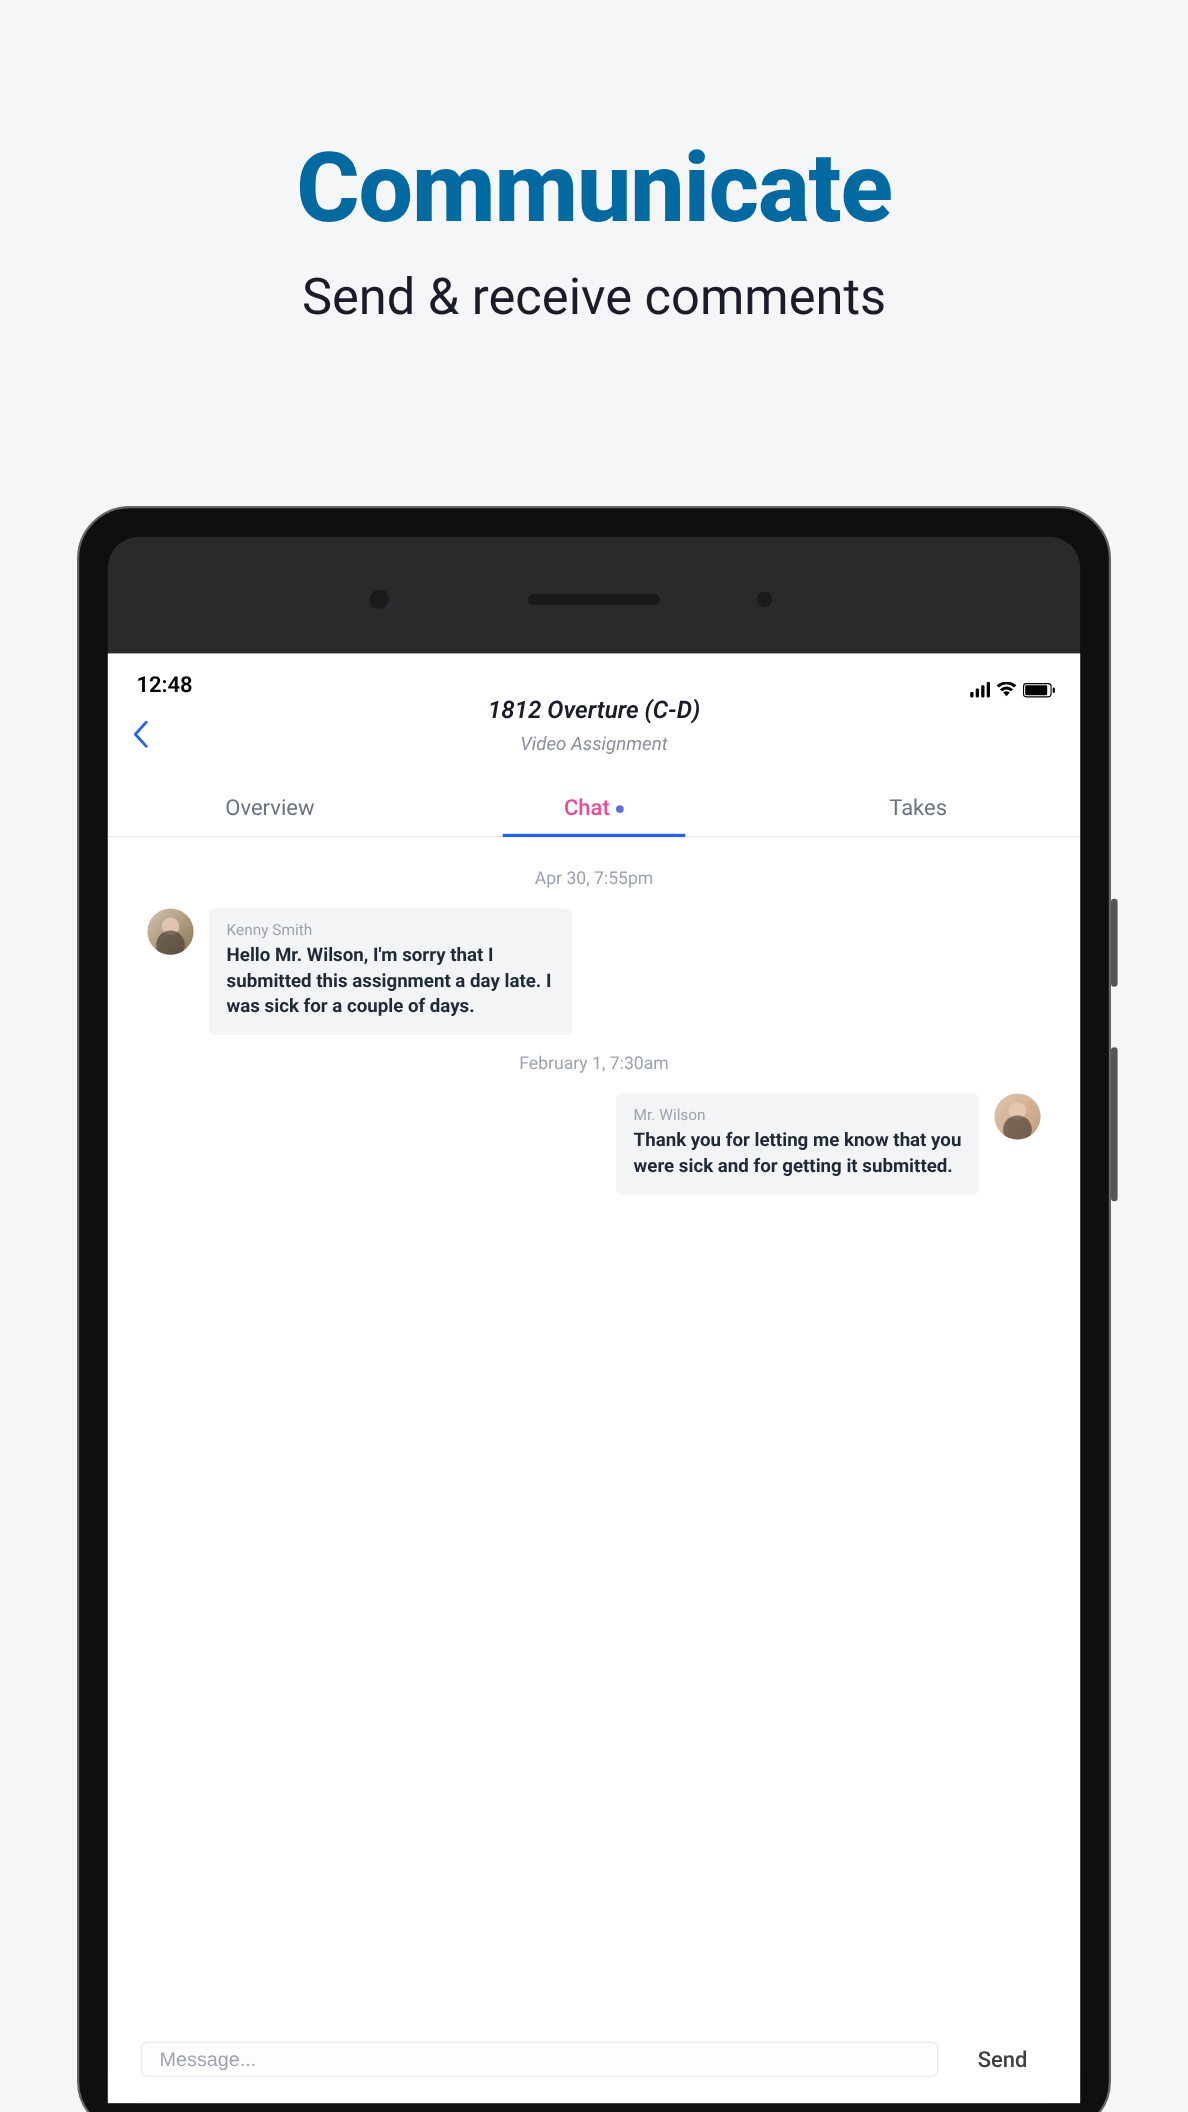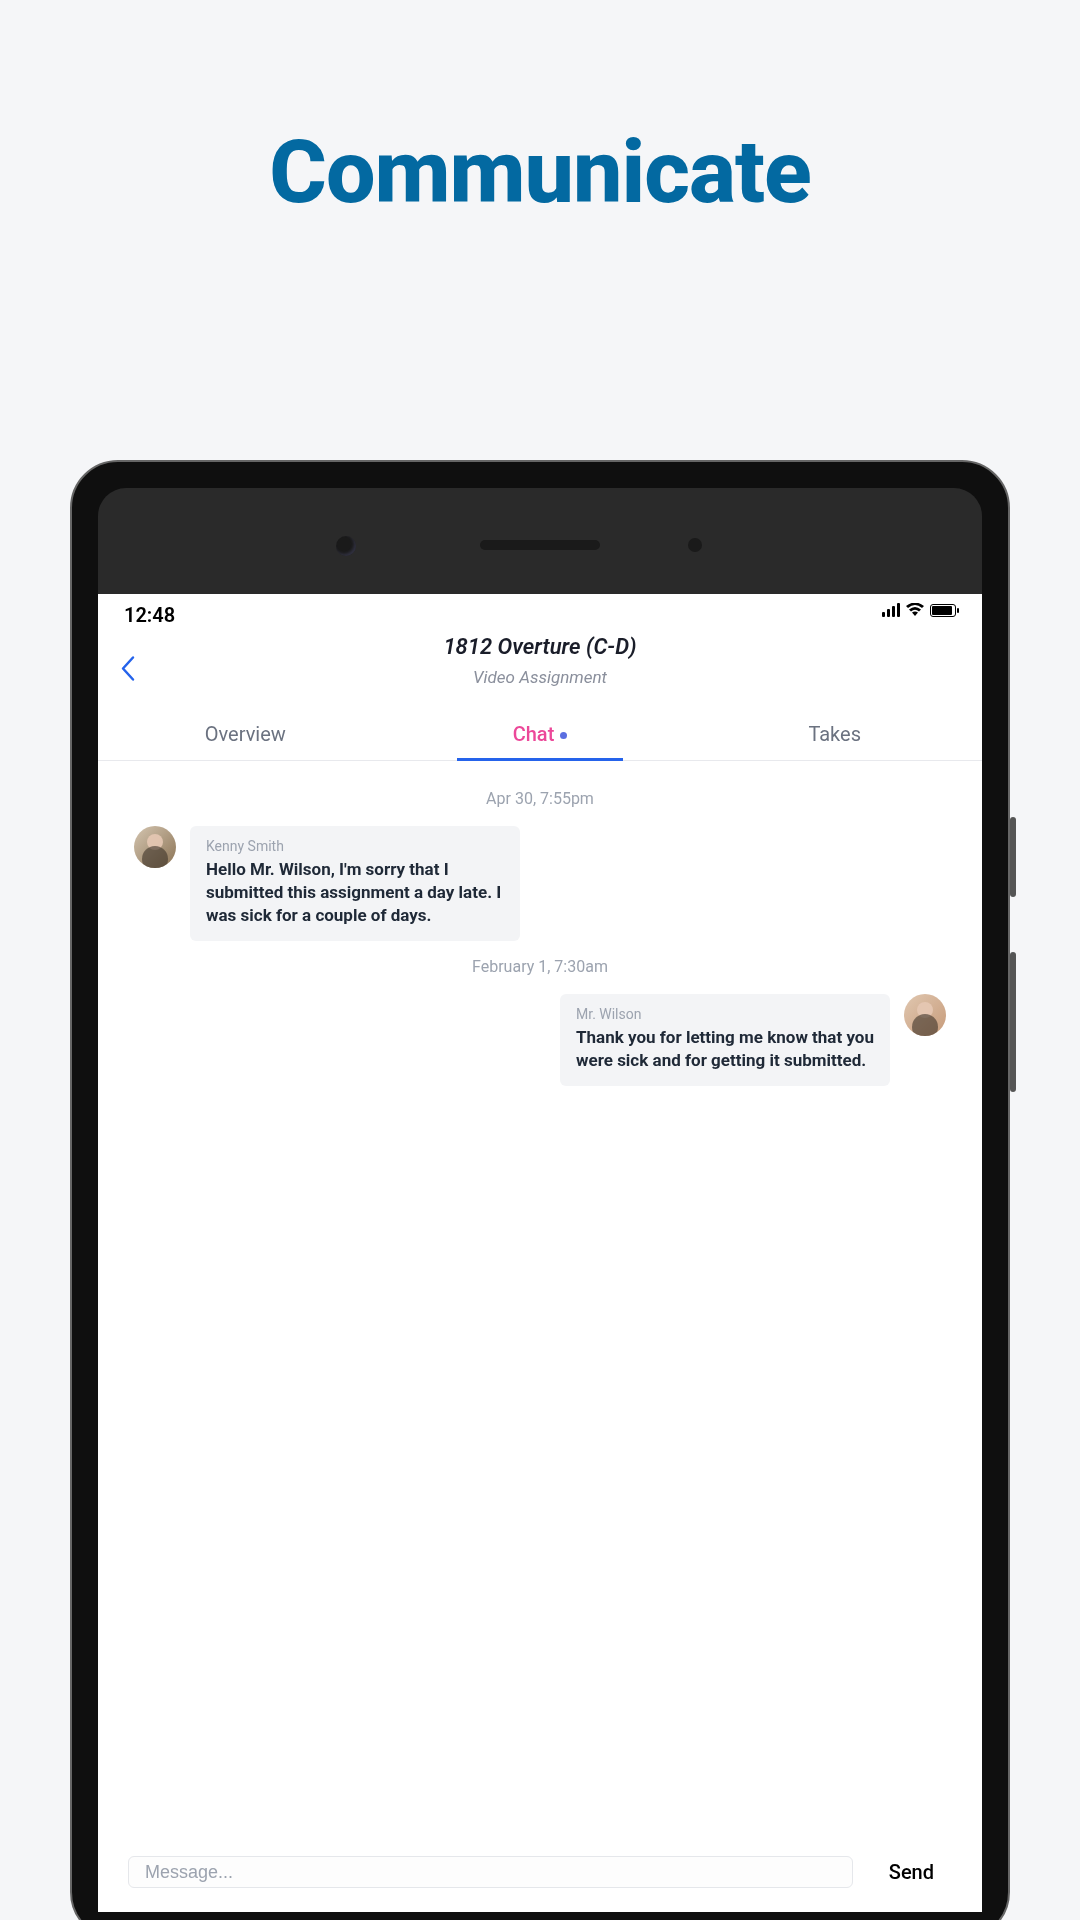--- a/index.html
+++ b/index.html
@@ -86,21 +86,21 @@
     height: 100%;
     border-radius: 0;
     overflow: hidden;
     position: relative;
     display: flex;
     flex-direction: column;
   }
   .statusbar {
     display: flex;
     justify-content: space-between;
-    align-items: flex-start;
+    align-items: flex-end;
     padding: 9px 26px 0;
     height: 40px;
     font-size: 20px;
     font-weight: 600;
     color: #000;
   }
   .status-icons { display:flex; gap:6px; align-items:center; }
   .signal-icon { display:inline-flex; align-items:flex-end; gap:2px; height:14px;}
   .signal-icon span { width:3px; background:#000; border-radius:1px;}
   .signal-icon span:nth-child(1){height:5px;}
@@ -225,31 +225,32 @@
     height: 32px;
     border: 1px solid #e5e7eb;
     border-radius: 6px;
     padding: 0 16px;
     font-size: 18px;
     color: #374151;
     background: #fdfdfd;
   }
   .composer input::placeholder { color: #9ca3af; }
   .send {
-    color: #000000;
+    color: #404040;
     font-size: 20px;
     font-weight: 500;
     padding: 8px 18px;
   }
 </style>
 </head>
 <body>
 
 <div class="hero">
   <h1>Communicate</h1>
+  <p>Send &amp; receive comments</p>
 </div>
 
 <div class="device">
   <div class="btn-top"></div>
   <div class="btn-bot"></div>
   <div class="bezel">
     <div class="camera"></div>
     <div class="speaker"></div>
     <div class="sensor"></div>
 

